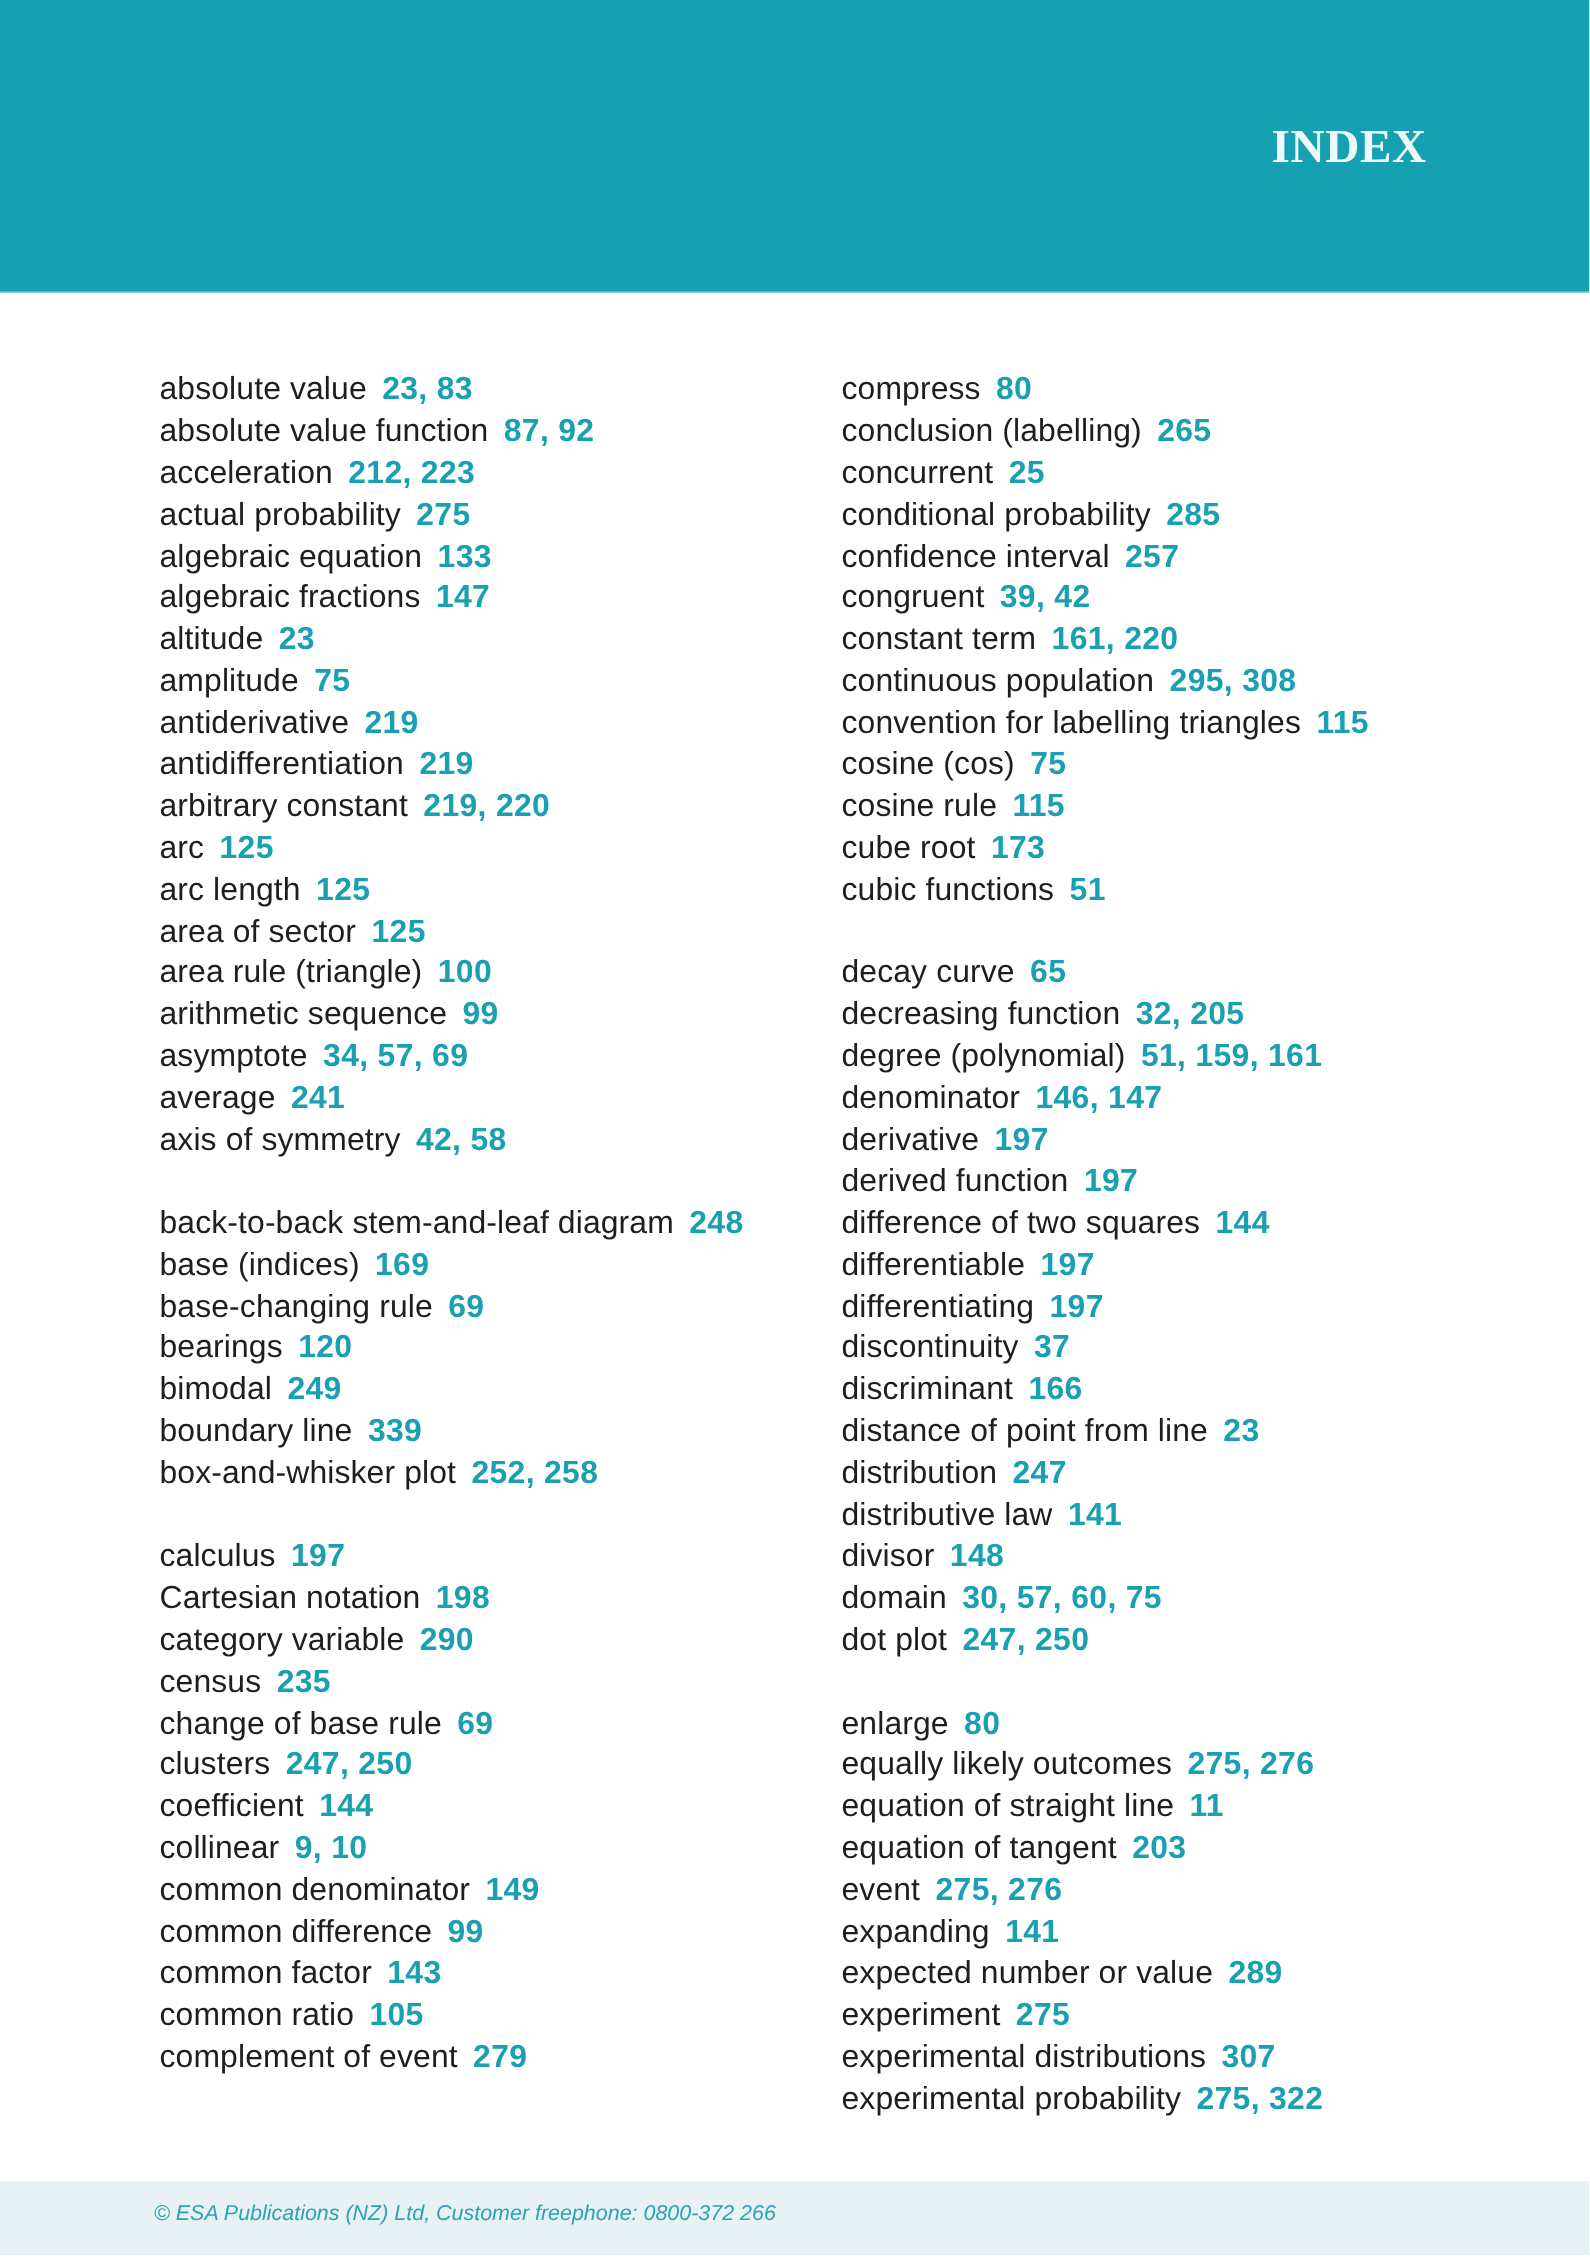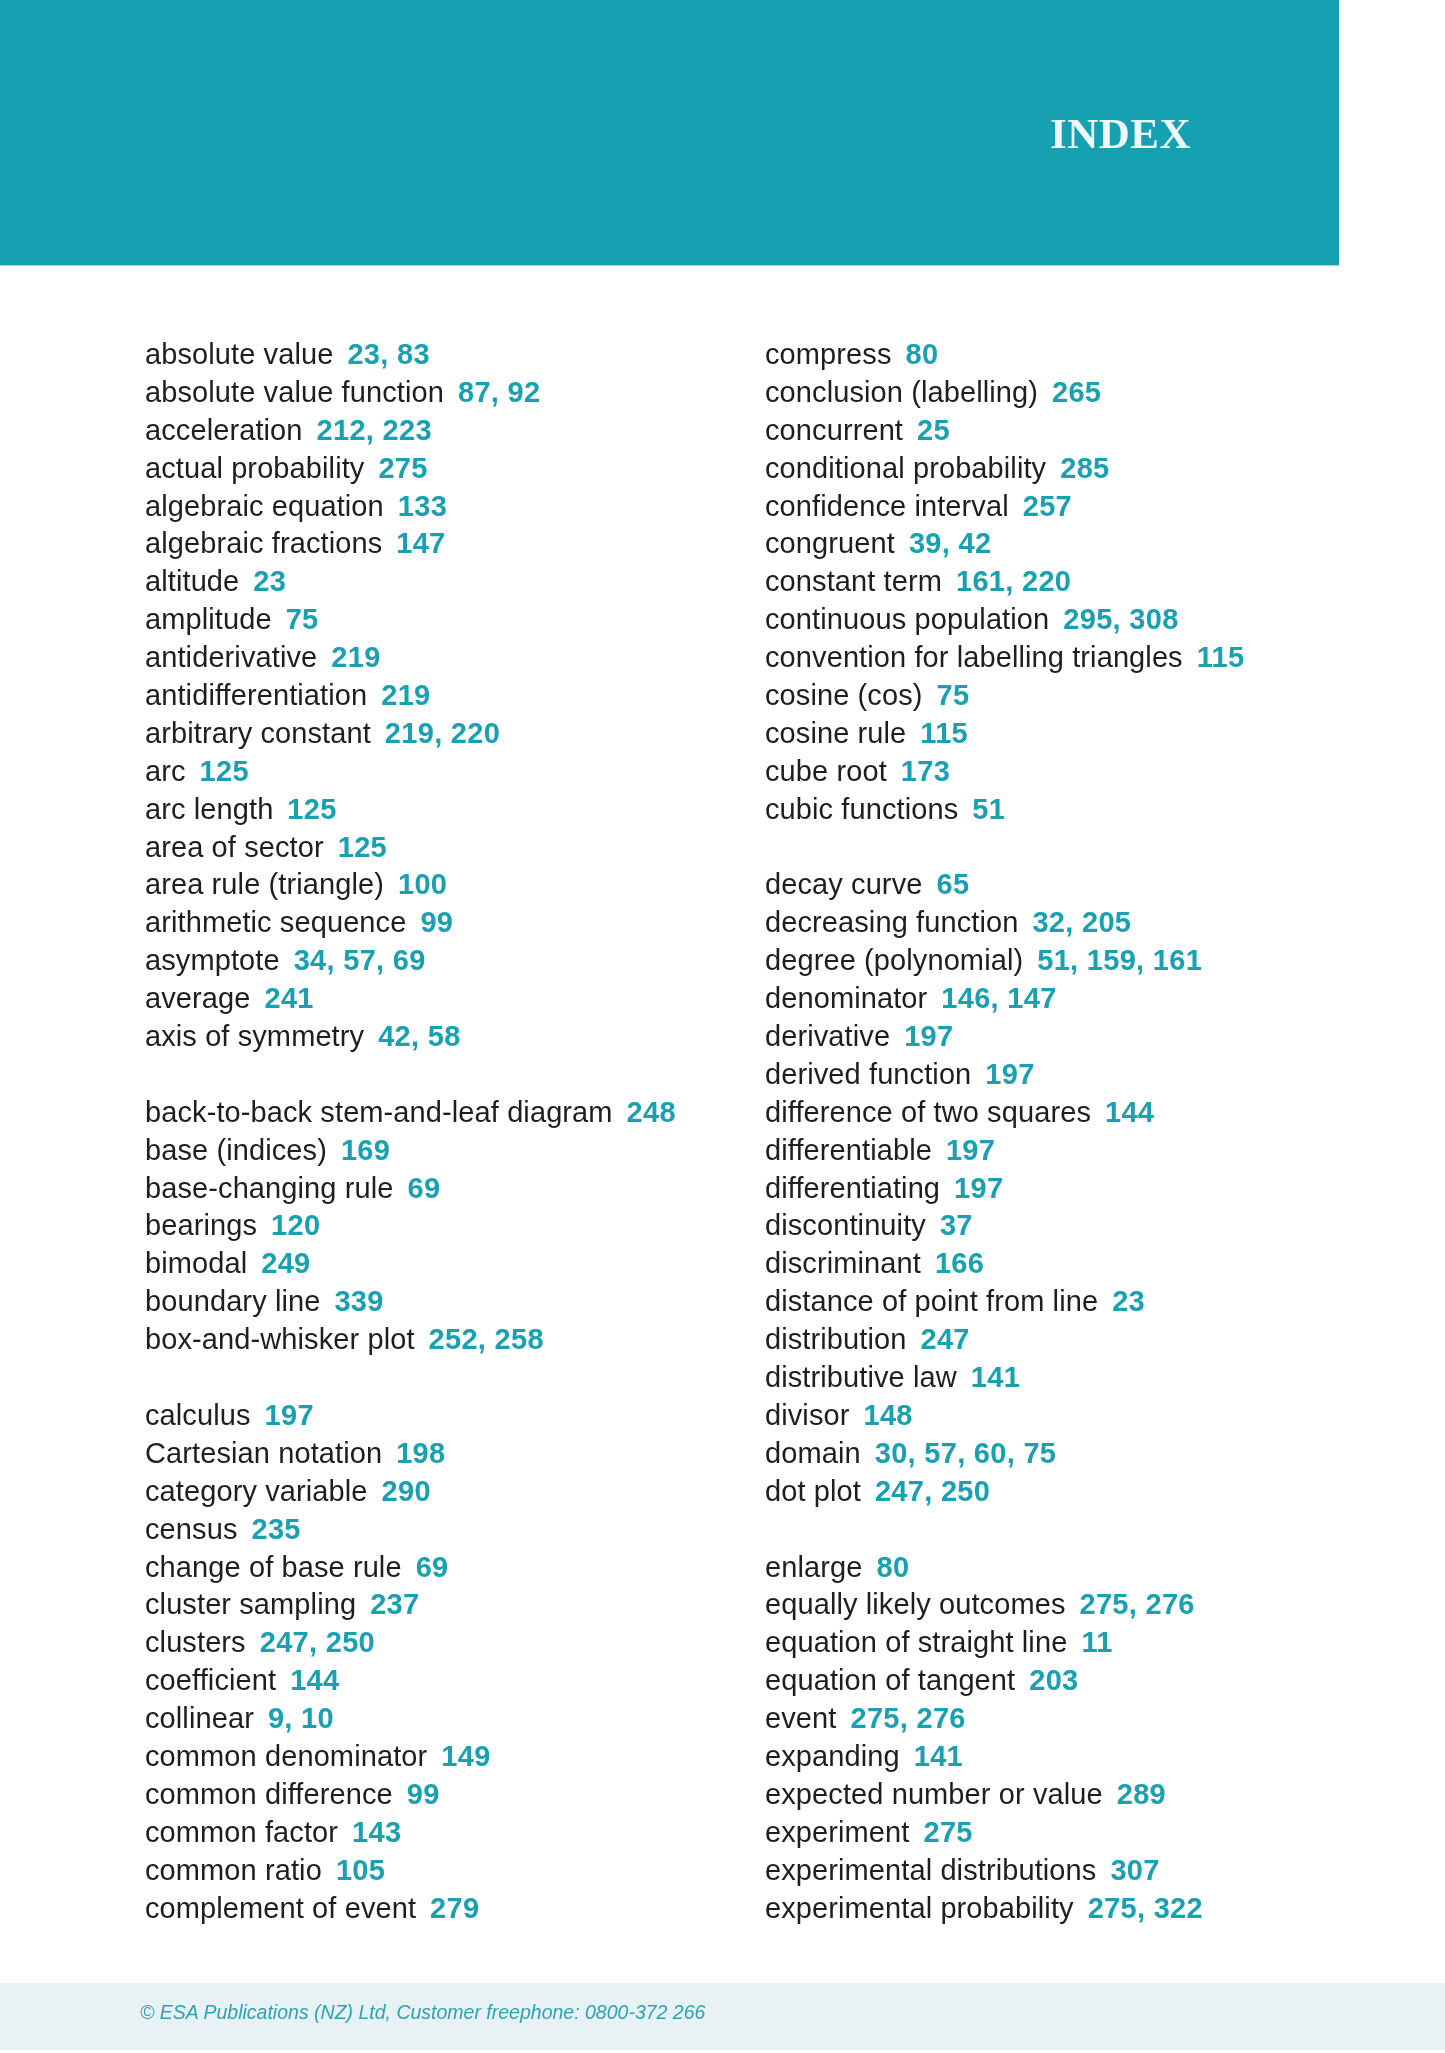--- a/index.html
+++ b/index.html
@@ -2,21 +2,21 @@
 <html><head>
 <meta charset="utf-8">
 <style>
   html, body { margin: 0; padding: 0; }
   body {
     width: 1445px; height: 2053px; position: relative; overflow: hidden;
     background: #ffffff;
     font-family: "Liberation Sans", "DejaVu Sans", sans-serif;
   }
   .header {
-    position: absolute; left: 0; top: 0; width: 1339px; height: 265px;
+    position: absolute; left: 0; top: 0; width: 1445px; height: 265px;
     background: #15A1B2;
     border-bottom: 1px solid #9fd3da;
   }
   .header-title {
     position: absolute; right: 148px; top: 112px;
     color: #EEF7F9; font-family: "Liberation Serif", "DejaVu Serif", serif;
     font-weight: bold; font-size: 43px; letter-spacing: 0.5px; line-height: 1;
   }
   .col {
     position: absolute; top: 336px;
@@ -75,21 +75,20 @@
     <div class="entry"><span class="term">bearings</span><span class="pages">120</span></div>
     <div class="entry"><span class="term">bimodal</span><span class="pages">249</span></div>
     <div class="entry"><span class="term">boundary line</span><span class="pages">339</span></div>
     <div class="entry"><span class="term">box-and-whisker plot</span><span class="pages">252, 258</span></div>
     <div class="entry spacer"></div>
     <div class="entry"><span class="term">calculus</span><span class="pages">197</span></div>
     <div class="entry"><span class="term">Cartesian notation</span><span class="pages">198</span></div>
     <div class="entry"><span class="term">category variable</span><span class="pages">290</span></div>
     <div class="entry"><span class="term">census</span><span class="pages">235</span></div>
     <div class="entry"><span class="term">change of base rule</span><span class="pages">69</span></div>
-    <div class="entry"><span class="term">cluster sampling</span><span class="pages">237</span></div>
     <div class="entry"><span class="term">clusters</span><span class="pages">247, 250</span></div>
     <div class="entry"><span class="term">coefficient</span><span class="pages">144</span></div>
     <div class="entry"><span class="term">collinear</span><span class="pages">9, 10</span></div>
     <div class="entry"><span class="term">common denominator</span><span class="pages">149</span></div>
     <div class="entry"><span class="term">common difference</span><span class="pages">99</span></div>
     <div class="entry"><span class="term">common factor</span><span class="pages">143</span></div>
     <div class="entry"><span class="term">common ratio</span><span class="pages">105</span></div>
     <div class="entry"><span class="term">complement of event</span><span class="pages">279</span></div>
   </div>
 <div class="col col-right" id="col-right">

